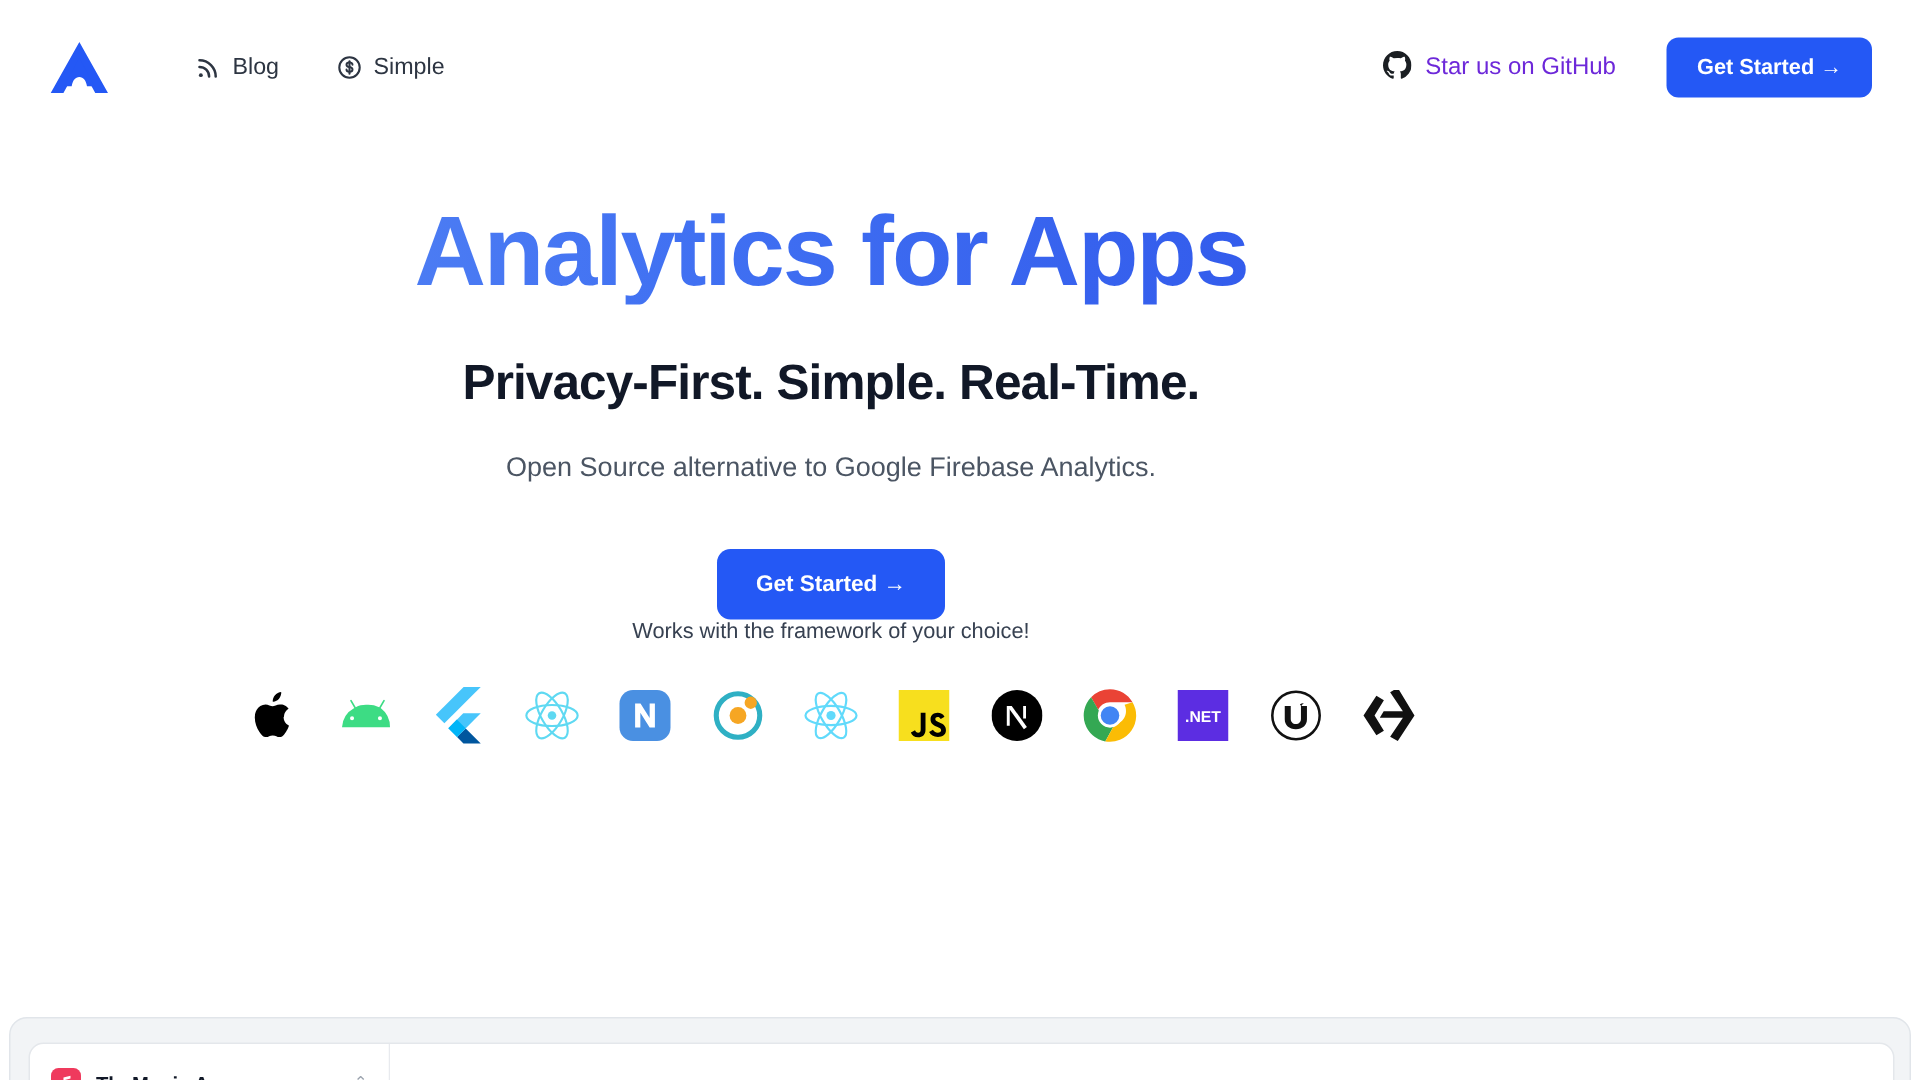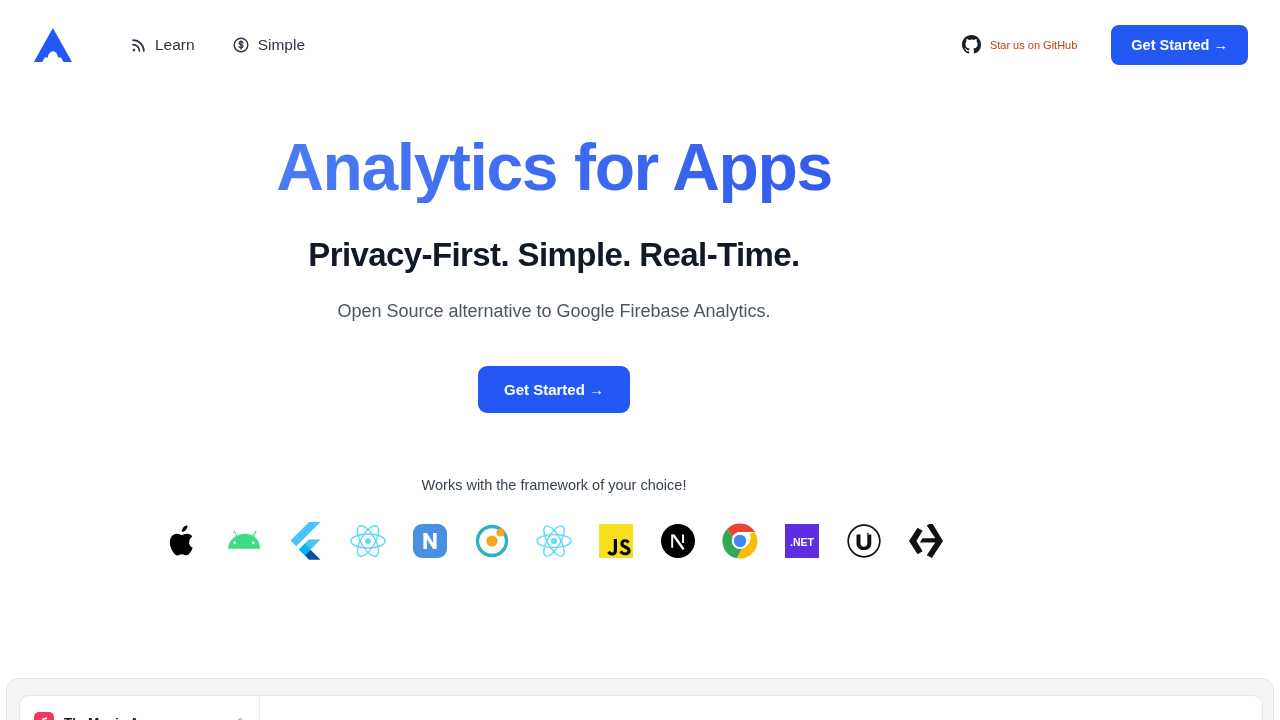--- a/index.html
+++ b/index.html
@@ -26,21 +26,21 @@
     display: flex; align-items: center; gap: 8px;
     font-size: 15.5px; color: #2d3542; cursor: pointer; line-height: 1;
   }
   .nav-item .ico { display: flex; align-items: center; justify-content: center; width: 17px; height: 17px; }
   .header-right {
     margin-left: auto; display: flex; align-items: center;
     padding-right: 32px; gap: 34px;
   }
   .gh-link {
     display: flex; align-items: center; gap: 9px;
-    font-size: 11px; color: #c2410c; cursor: pointer; line-height: 1;
+    font-size: 16px; color: #6d28d9; cursor: pointer; line-height: 1;
   }
   .btn-primary {
     background: #2458f5; color: #ffffff;
     font-size: 14.5px; font-weight: bold;
     border: none; border-radius: 8px;
     padding: 13px 20px; cursor: pointer; line-height: 1;
     white-space: nowrap;
     font-family: "Liberation Sans", sans-serif;
   }
 
@@ -76,21 +76,20 @@
     font-family: "Liberation Sans", sans-serif;
   }
   .btn-link {
     background: none; border: none; cursor: pointer;
     font-size: 15px; font-weight: bold; color: #1f2937;
     font-family: "Liberation Sans", sans-serif;
     padding: 16px 4px; line-height: 1;
   }
 
   .frameworks-label {
-    margin-top: 64px;
     font-size: 14.5px; color: #374151; font-weight: normal;
   }
   .framework-row {
     margin-top: 28px;
     display: flex; align-items: flex-end; justify-content: center; gap: 22px;
   }
   .fw {
     width: 40px; height: 40px;
     display: flex; align-items: center; justify-content: center;
     cursor: pointer;
@@ -146,21 +145,21 @@
 
       <nav class="nav">
         <div class="nav-item">
           <span class="ico">
             <svg width="16" height="16" viewBox="0 0 16 16" fill="none" xmlns="http://www.w3.org/2000/svg">
               <path d="M2 3.2a10.8 10.8 0 0 1 10.8 10.8" stroke="#2d3542" stroke-width="1.7" stroke-linecap="round"></path>
               <path d="M2 7.6a6.4 6.4 0 0 1 6.4 6.4" stroke="#2d3542" stroke-width="1.7" stroke-linecap="round"></path>
               <circle cx="2.9" cy="13.1" r="1.3" fill="#2d3542"></circle>
             </svg>
           </span>
-          <span>Learn</span>
+          <span>Blog</span>
         </div>
 
         <div class="nav-item">
           <span class="ico">
             <svg width="16" height="16" viewBox="0 0 16 16" fill="none" xmlns="http://www.w3.org/2000/svg">
               <circle cx="8" cy="8" r="6.8" stroke="#2d3542" stroke-width="1.4"></circle>
               <path d="M8 3.9v8.2" stroke="#2d3542" stroke-width="1.4" stroke-linecap="round"></path>
               <path d="M10 6.1c0-.9-.9-1.5-2-1.5s-2 .6-2 1.5.9 1.4 2 1.6 2 .7 2 1.6-.9 1.5-2 1.5-2-.6-2-1.5" stroke="#2d3542" stroke-width="1.3" stroke-linecap="round" fill="none"></path>
             </svg>
           </span>

